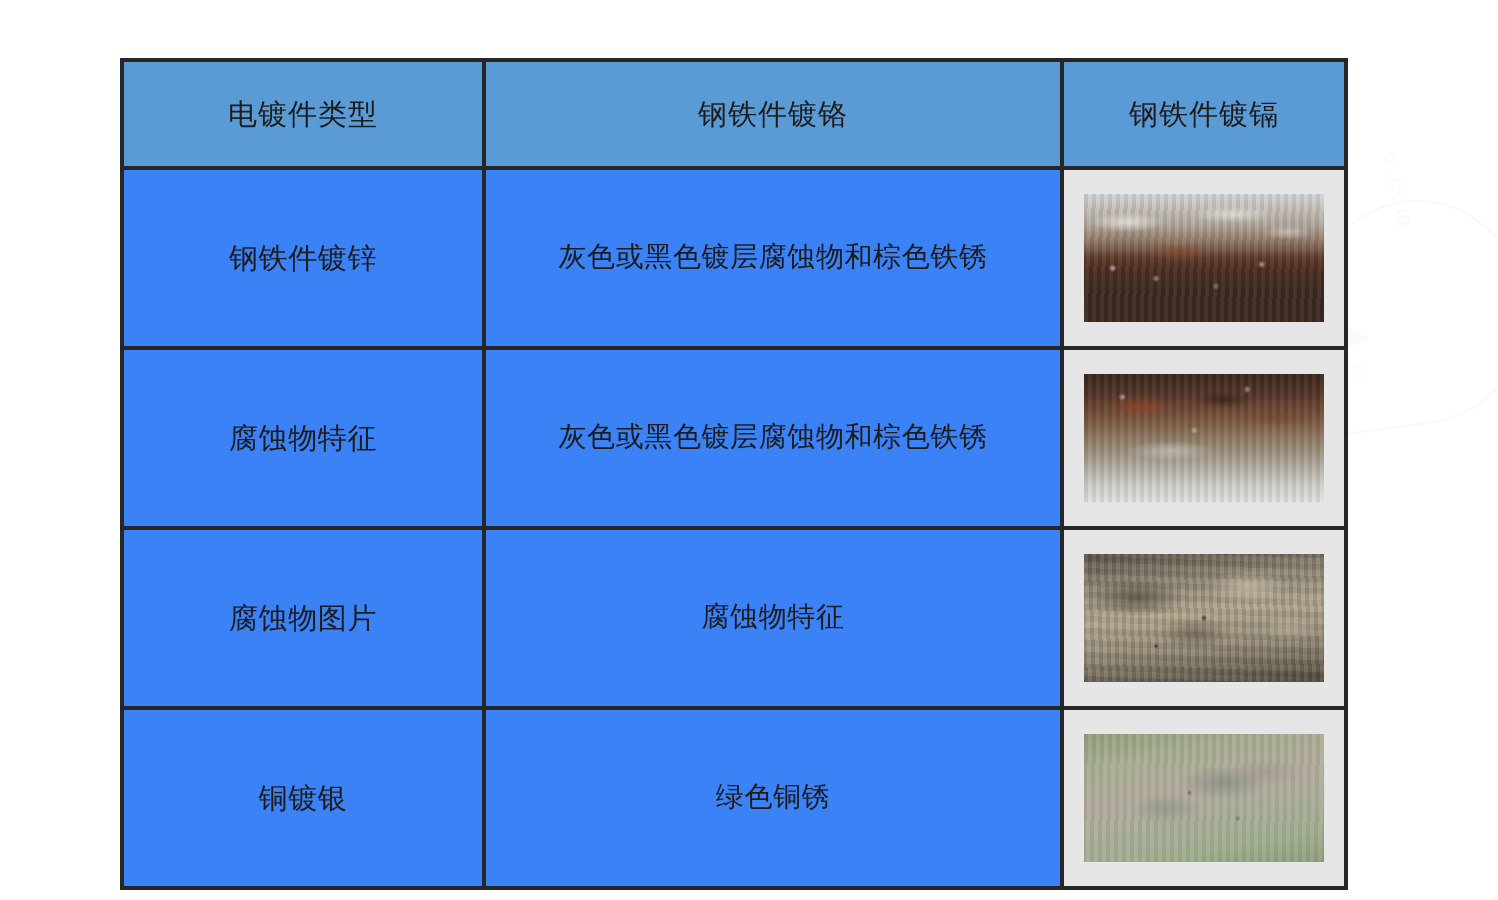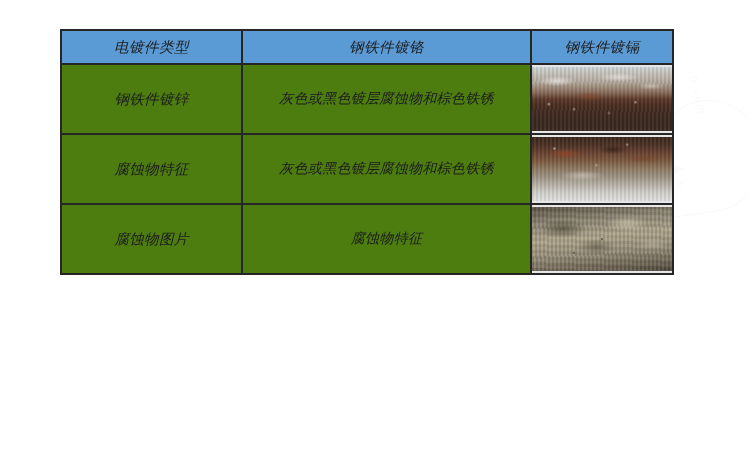--- a/index.html
+++ b/index.html
@@ -58,41 +58,40 @@
     position:absolute;
     left:60px; top:29px;
     width:612px;
     border-collapse:collapse;
     table-layout:fixed;
     z-index:2;
     box-shadow:0 0 0 0 transparent;
   }
   #corrosion-table td, #corrosion-table th{
     border:2px solid #262626;
-    padding:0;
+    padding:10px;
     margin:0;
-    font-style:italic;
   }
   .col-type{width:181px;}
   .col-feature{width:289px;}
   .col-photo{width:142px;}
 
   thead th{
     background:#5b9bd5;
     height:32px;
     color:#1c1c1c;
     font-weight:400;
     font-size:14.5px;
     text-align:center;
     vertical-align:middle;
     letter-spacing:.5px;
   }
 
   tbody td{
-    background:#4d7c0f;
+    background:#3b82f6;
     height:68px;
     text-align:center;
     vertical-align:middle;
     font-size:14.5px;
     color:#1c1c1c;
     letter-spacing:.3px;
   }
   tbody td.feature-cell{font-size:14px;}
 
   td.photo-cell{
@@ -251,16 +250,25 @@
     <tr>
       <td class="type-cell">腐蚀物图片</td>
       <td class="feature-cell">腐蚀物特征</td>
       <td class="photo-cell">
         <div class="photo photo-cadmium">
           <div class="grain"></div>
         </div>
       </td>
     </tr>
 
+    <tr>
+      <td class="type-cell">铜镀银</td>
+      <td class="feature-cell">绿色铜锈</td>
+      <td class="photo-cell">
+        <div class="photo photo-silver">
+          <div class="grain"></div>
+        </div>
+      </td>
+    </tr>
 
 
   </tbody>
 </table>
 
 </body></html>

